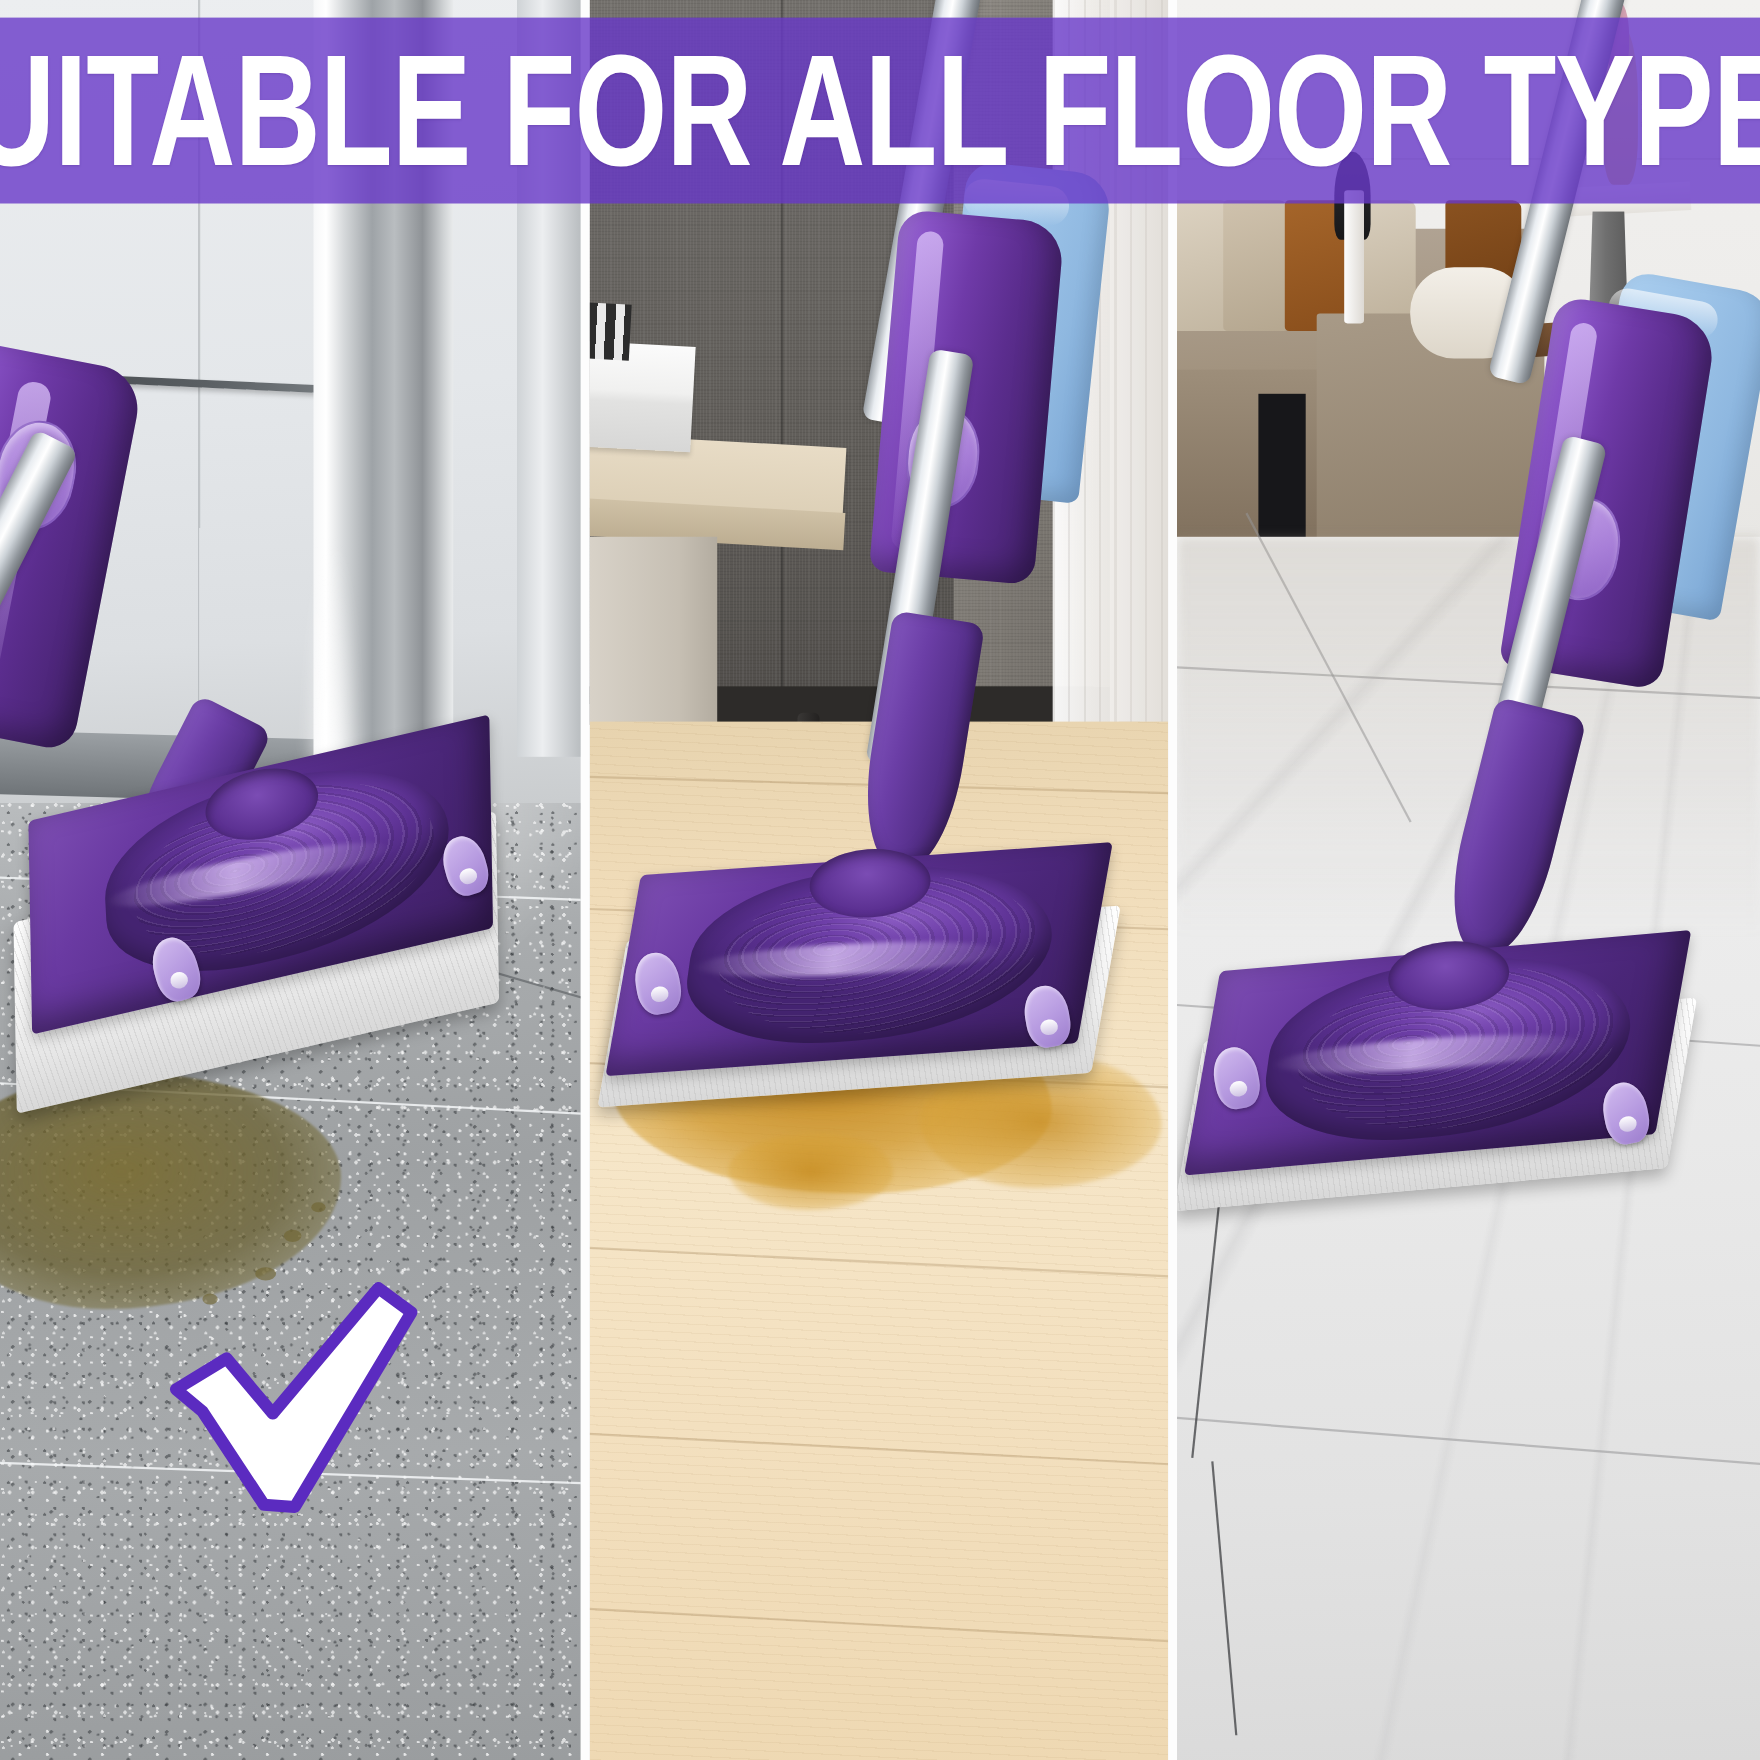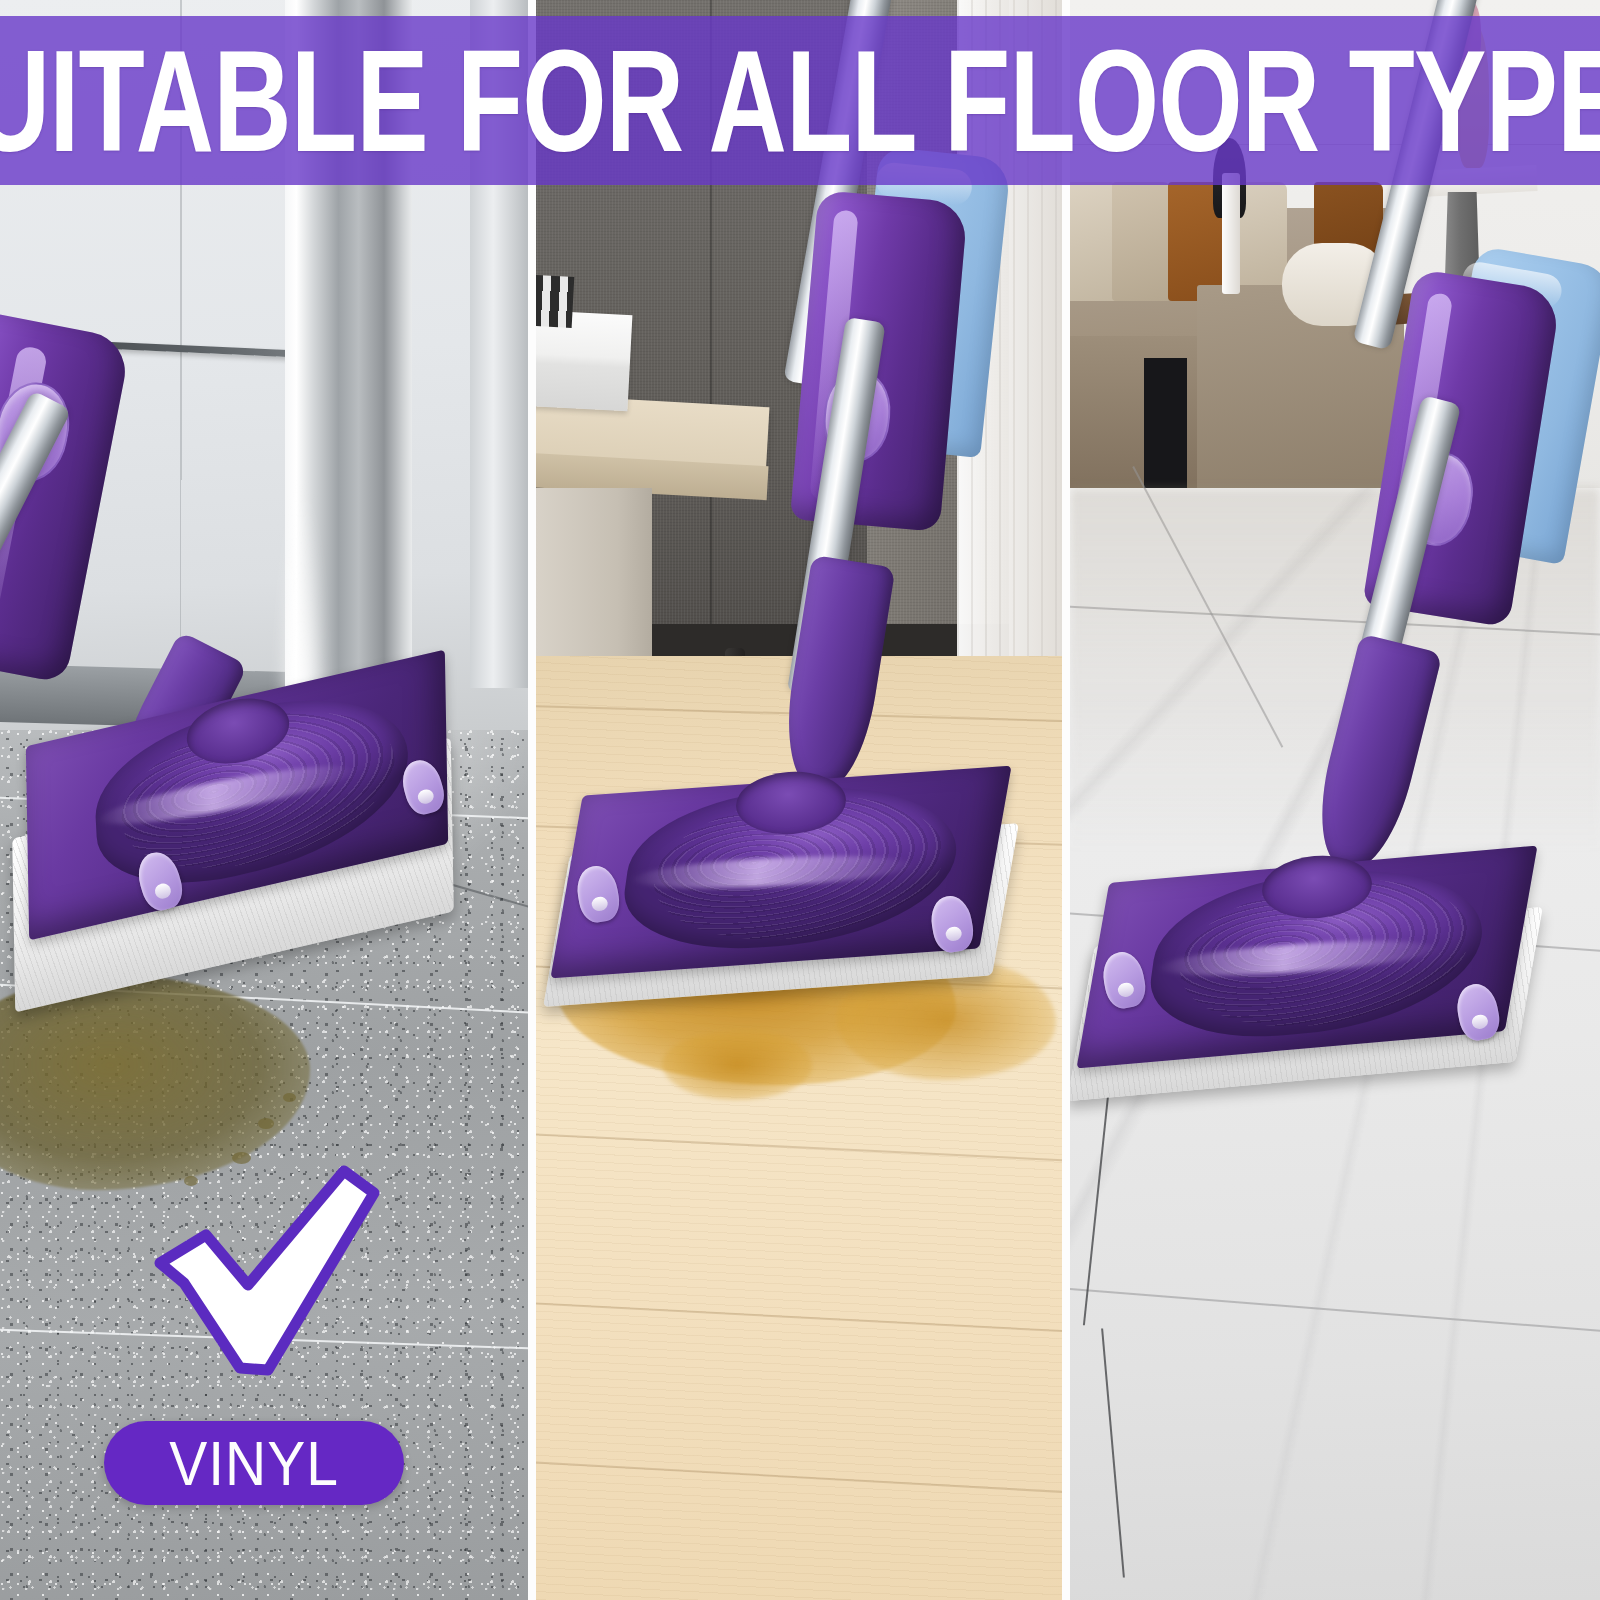--- a/index.html
+++ b/index.html
@@ -275,23 +275,20 @@
         <div class="clip" style="left:404px;top:760px;width:38px;height:54px;transform:rotate(-16deg);"></div>
       </div>
     </div>
 
     <div class="check" id="check-vinyl">
       <svg viewBox="0 0 232 215" width="232" height="215">
         <path d="M 196 8 L 226 30 L 120 207 L 92 205 L 36 120 L 12 100 L 58 72 L 100 122 Z" fill="#ffffff" stroke="#5B2BC0" stroke-width="11" stroke-linejoin="round"></path>
       </svg>
     </div>
 
-    <div class="pill" id="pill-vinyl">
-      <span class="pill-label">VINYL</span>
-    </div>
   </div>
 
   <div class="panel" id="panel-hardwood">
     <div class="h-sofa"></div>
     <div class="h-sofaseam" style="left:33%;"></div>
     <div class="h-sofaarm"></div>
     <div class="h-sofabot"></div>
     <div class="h-leg" style="left:36%;"></div>
     <div class="h-curtain"></div>
 

